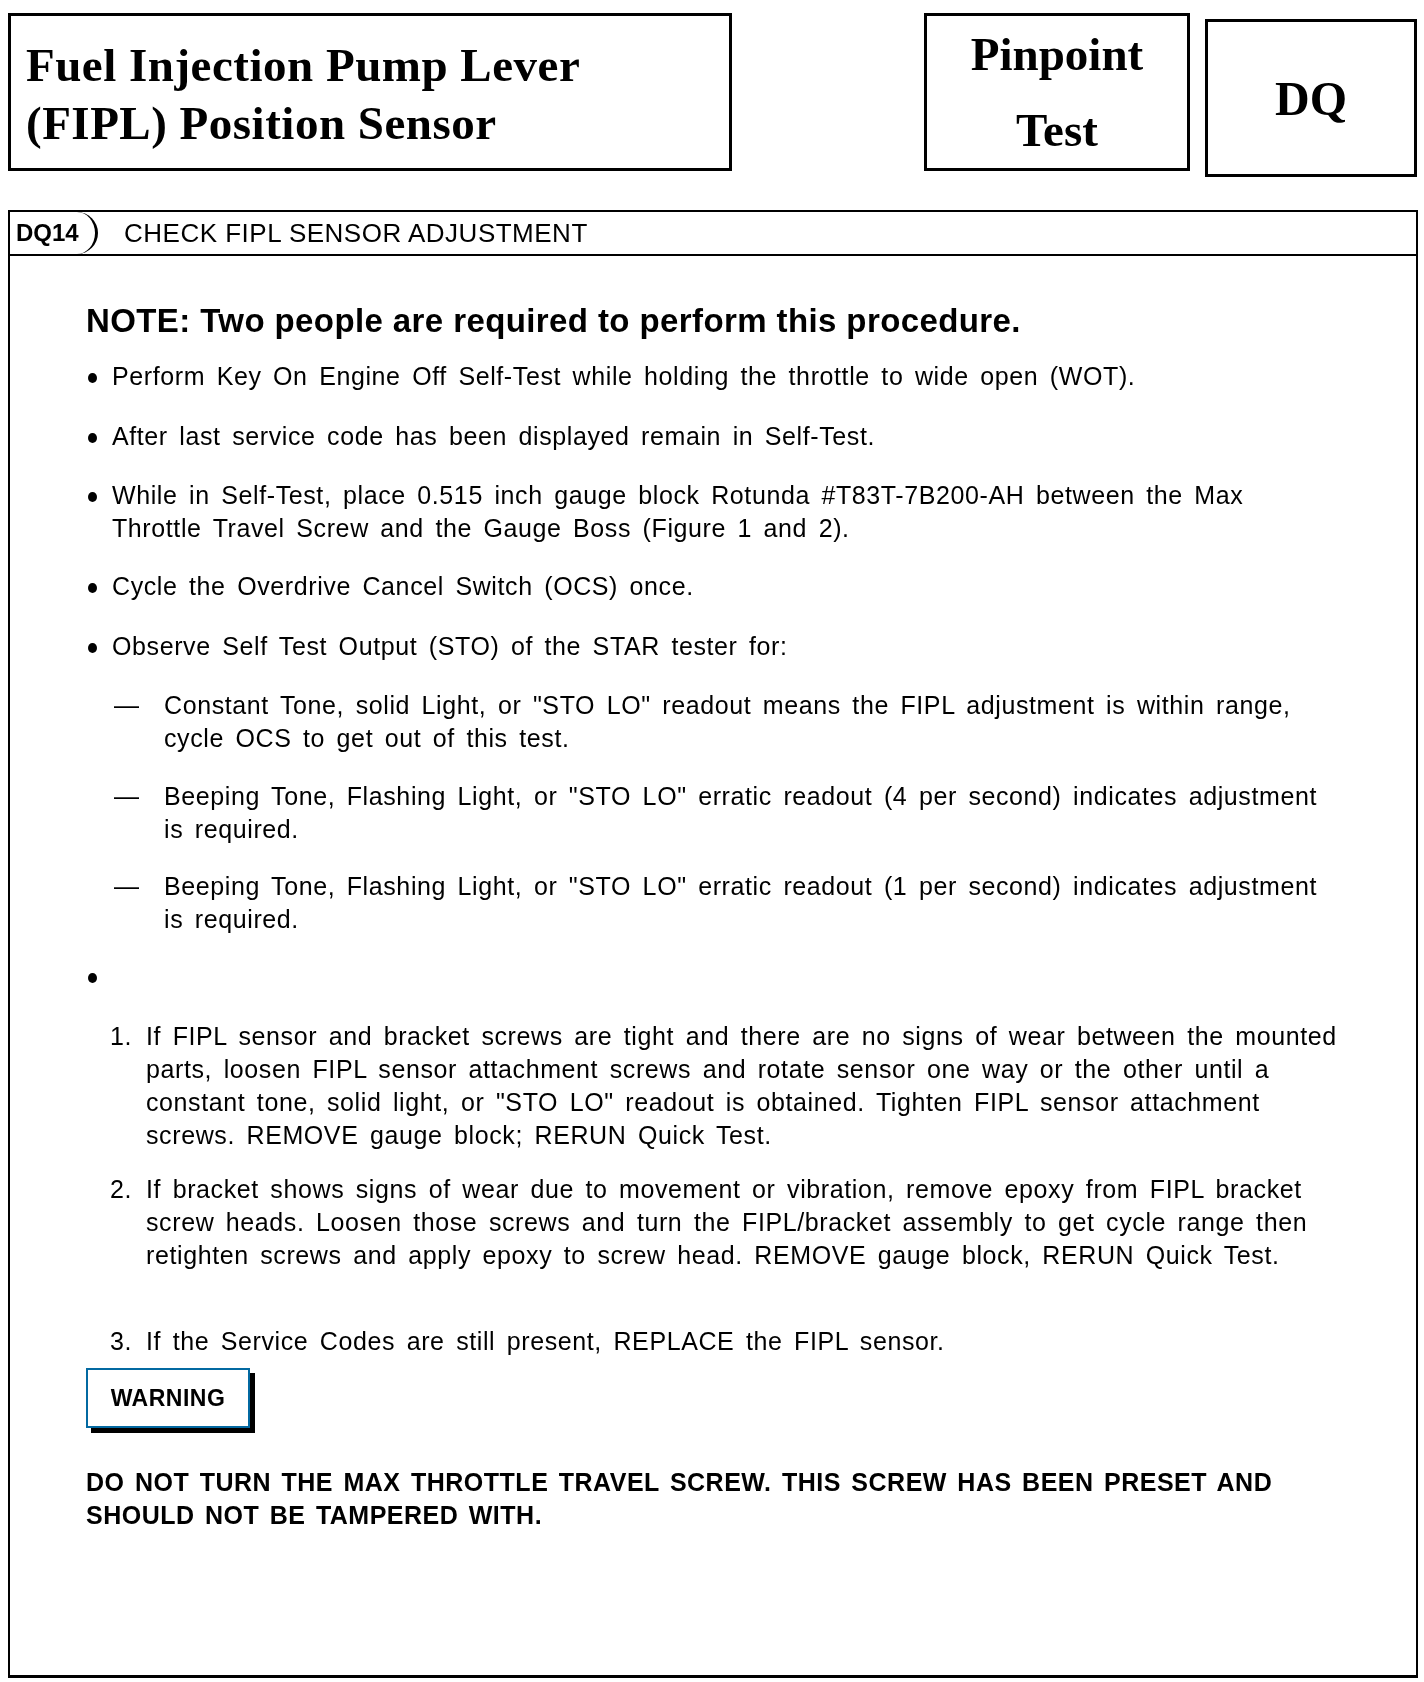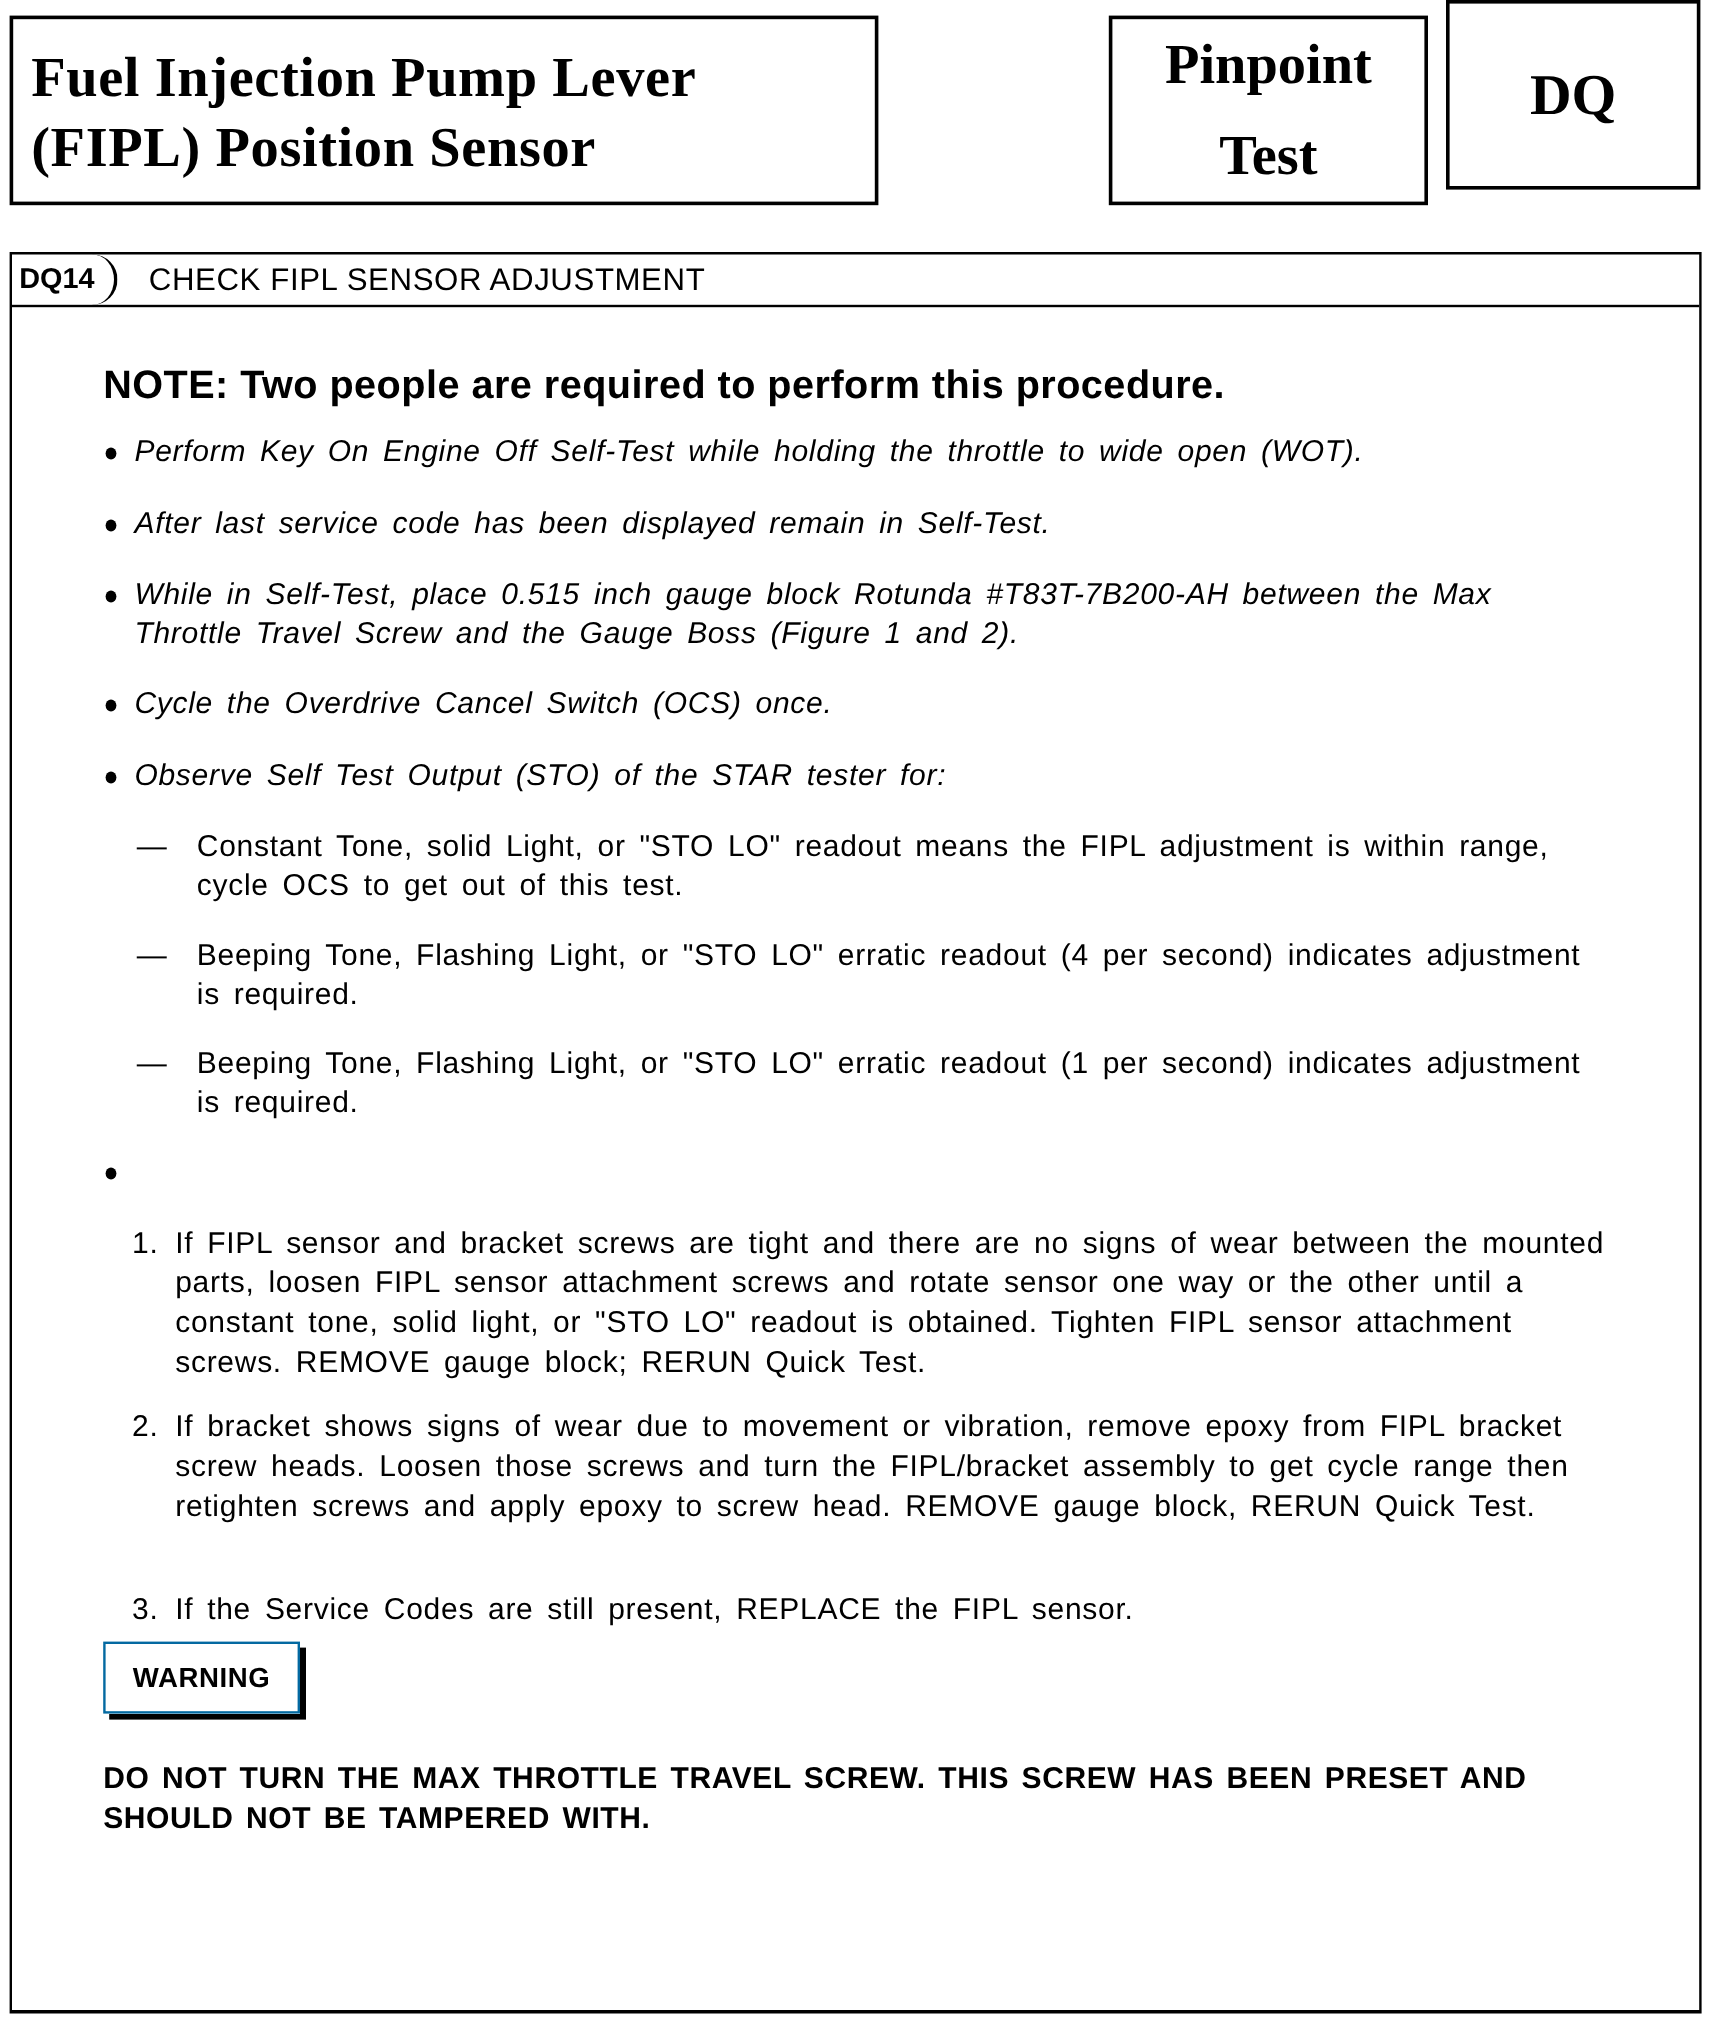--- a/index.html
+++ b/index.html
@@ -9,38 +9,38 @@
     }
     .hdr-box {
       position: absolute; border: 3px solid #000; background: #fff; box-sizing: border-box;
       font-family: "Liberation Serif", serif; font-weight: bold; color: #000;
     }
     #title-box { left: 8px; top: 13px; width: 724px; height: 158px; padding: 20px 0 0 15px; }
     #title-box .line { font-size: 47px; line-height: 58px; letter-spacing: 0.5px; white-space: nowrap; }
     #pinpoint-box { left: 924px; top: 13px; width: 266px; height: 158px;
       display: flex; flex-direction: column; align-items: center; justify-content: center; gap: 18px; }
     #pinpoint-box .line { font-size: 47px; line-height: 58px; }
-    #code-box { left: 1205px; top: 0; width: 212px; height: 158px;
+    #code-box { left: 1205px; top: 19px; width: 212px; height: 158px;
       display: flex; align-items: center; justify-content: center; font-size: 48px; }
 
     #main-box {
       position: absolute; left: 8px; top: 210px; width: 1410px; height: 1468px;
       border: 2px solid #000; border-bottom-width: 3px; box-sizing: border-box;
     }
     #step-header { display: flex; height: 44px; border-bottom: 2px solid #000; box-sizing: border-box; }
     #step-code {
       width: 88px; border-right: 3px solid #000; box-sizing: border-box;
       font-weight: bold; font-size: 24px; line-height: 42px; padding-left: 6px; border-radius: 21px;
     }
     #step-title { font-size: 26px; line-height: 42px; padding-left: 26px; letter-spacing: 0.5px; }
 
     .content { position: absolute; left: 0; top: 44px; right: 0; bottom: 0; }
     .note { position: absolute; left: 76px; top: 46px; font-weight: bold; font-size: 33px; letter-spacing: 0.4px; }
     .para { position: absolute; font-size: 25px; line-height: 33px; letter-spacing: 0.6px; word-spacing: 4px; }
-    .bullet { left: 76px; width: 1240px; padding-left: 26px; box-sizing: border-box; font-style: italic; }
+    .bullet { left: 76px; width: 1240px; padding-left: 26px; box-sizing: border-box; }
     .bullet .dot {
       position: absolute; left: 2px; top: 13px; width: 9px; height: 10px; border-radius: 50%; background: #000;
     }
     .dash { left: 104px; width: 1220px; padding-left: 50px; box-sizing: border-box; }
     .dash .mark { position: absolute; left: 0; top: 0; }
     .num { left: 100px; width: 1230px; padding-left: 36px; box-sizing: border-box; }
     .num .n { position: absolute; left: 0; top: 0; }
 
     #warning-label {
       position: absolute; left: 76px; top: 1200px; width: 164px; height: 60px;

